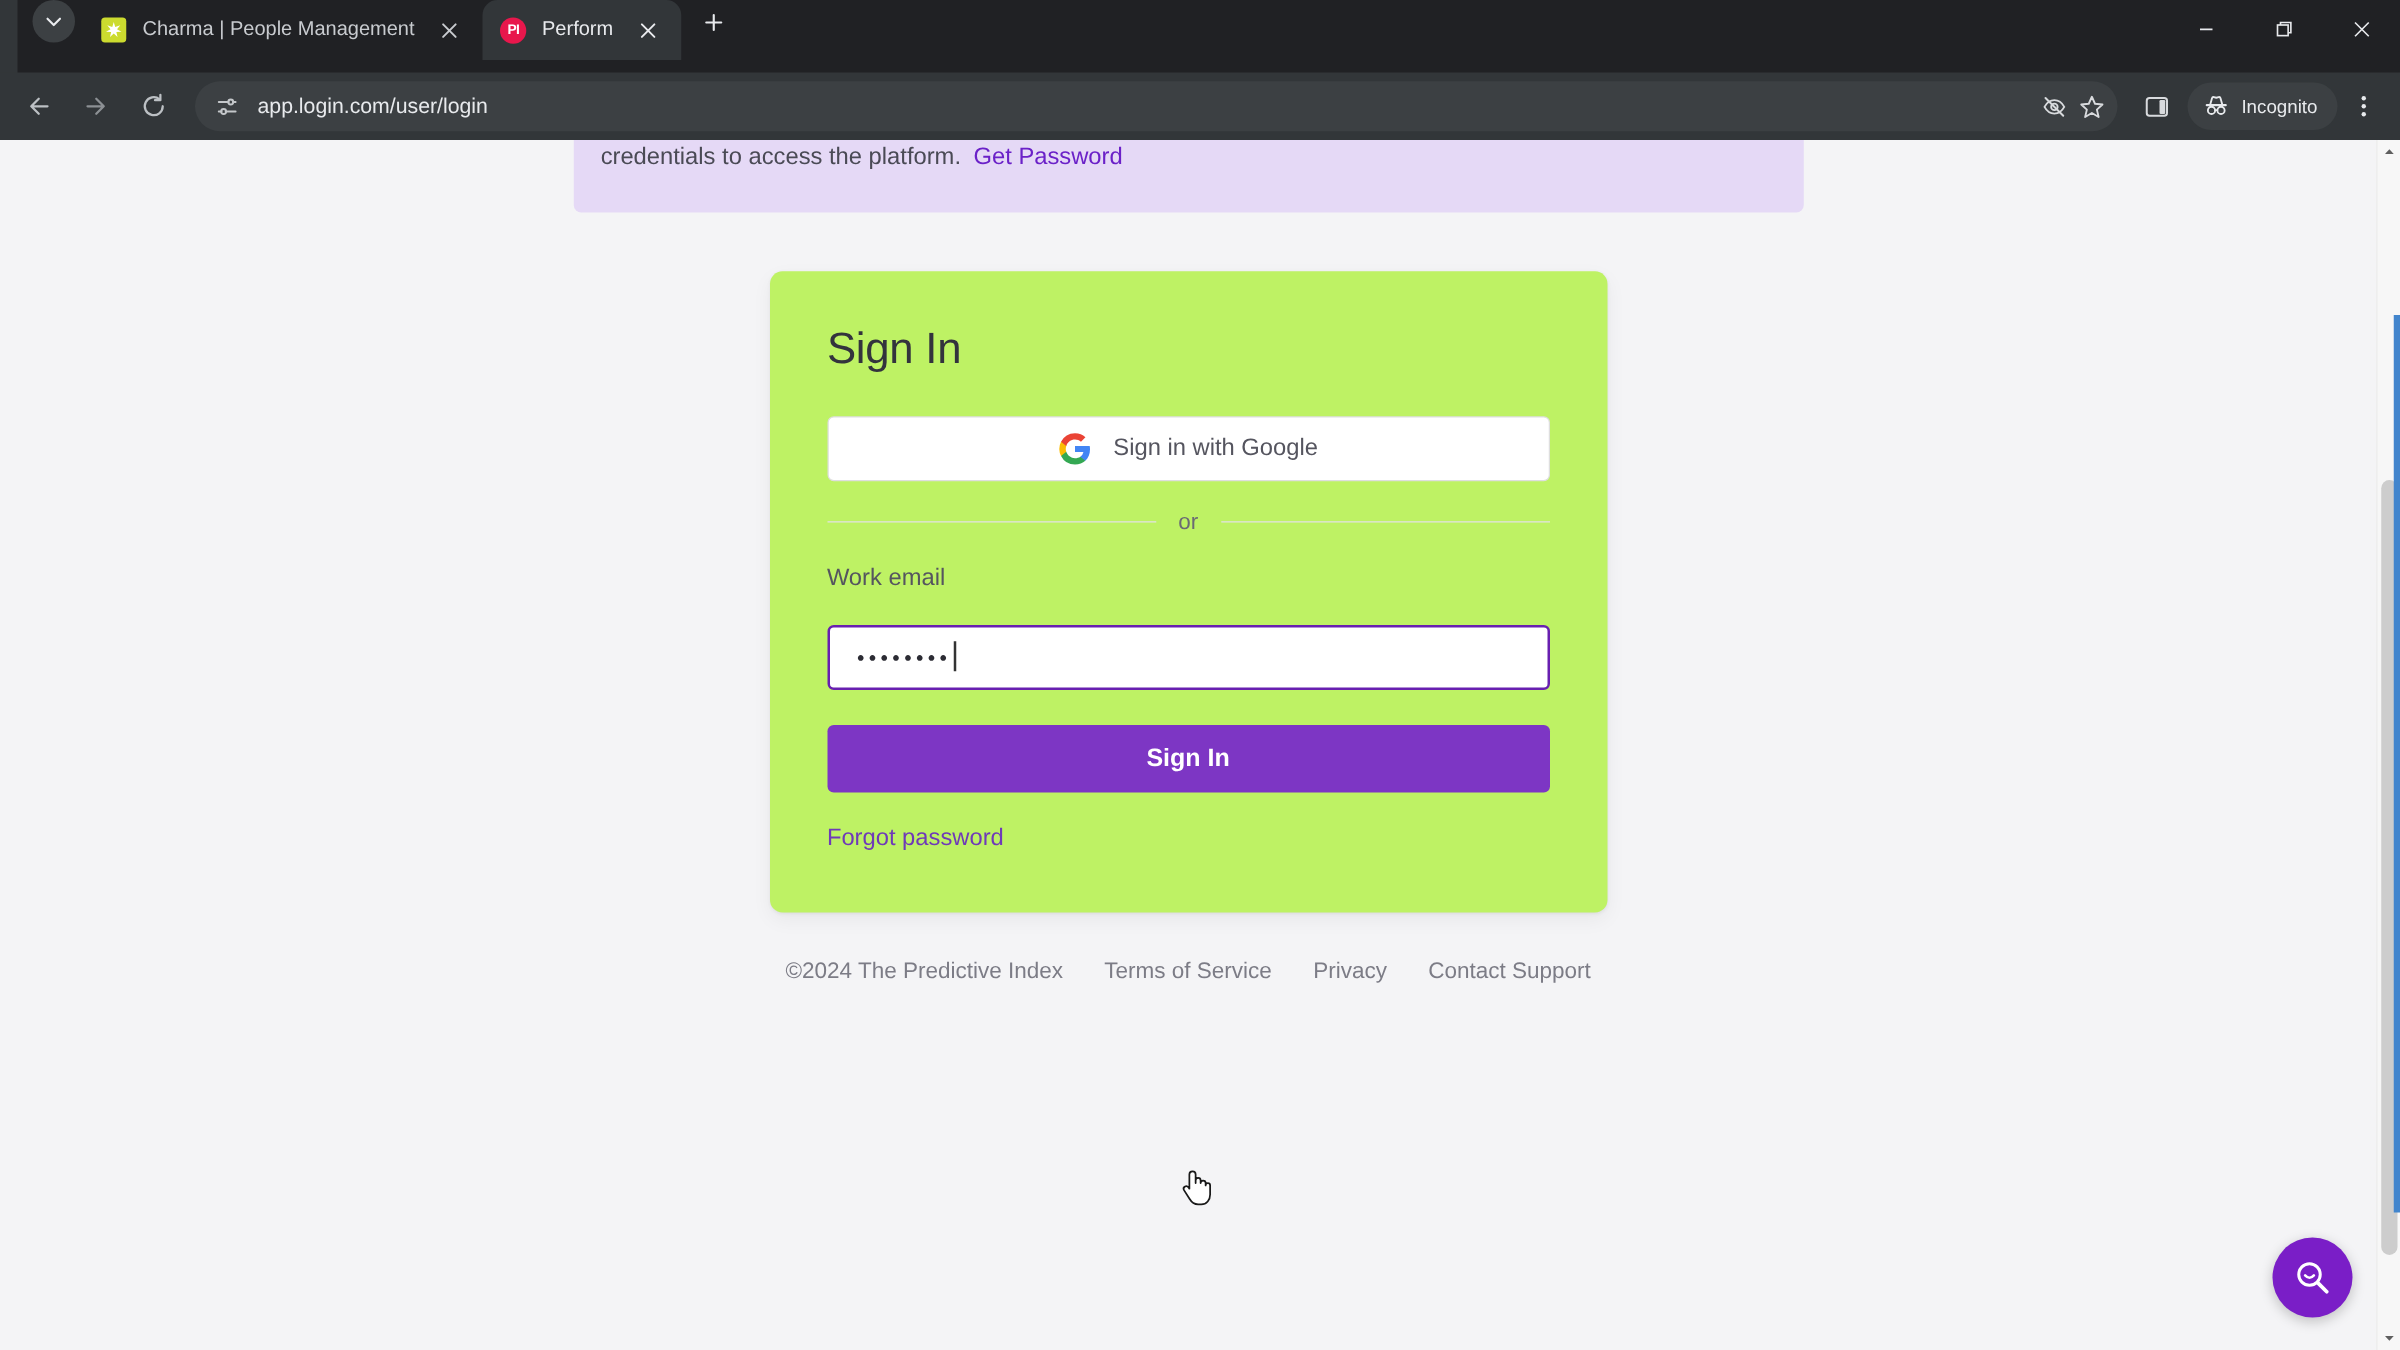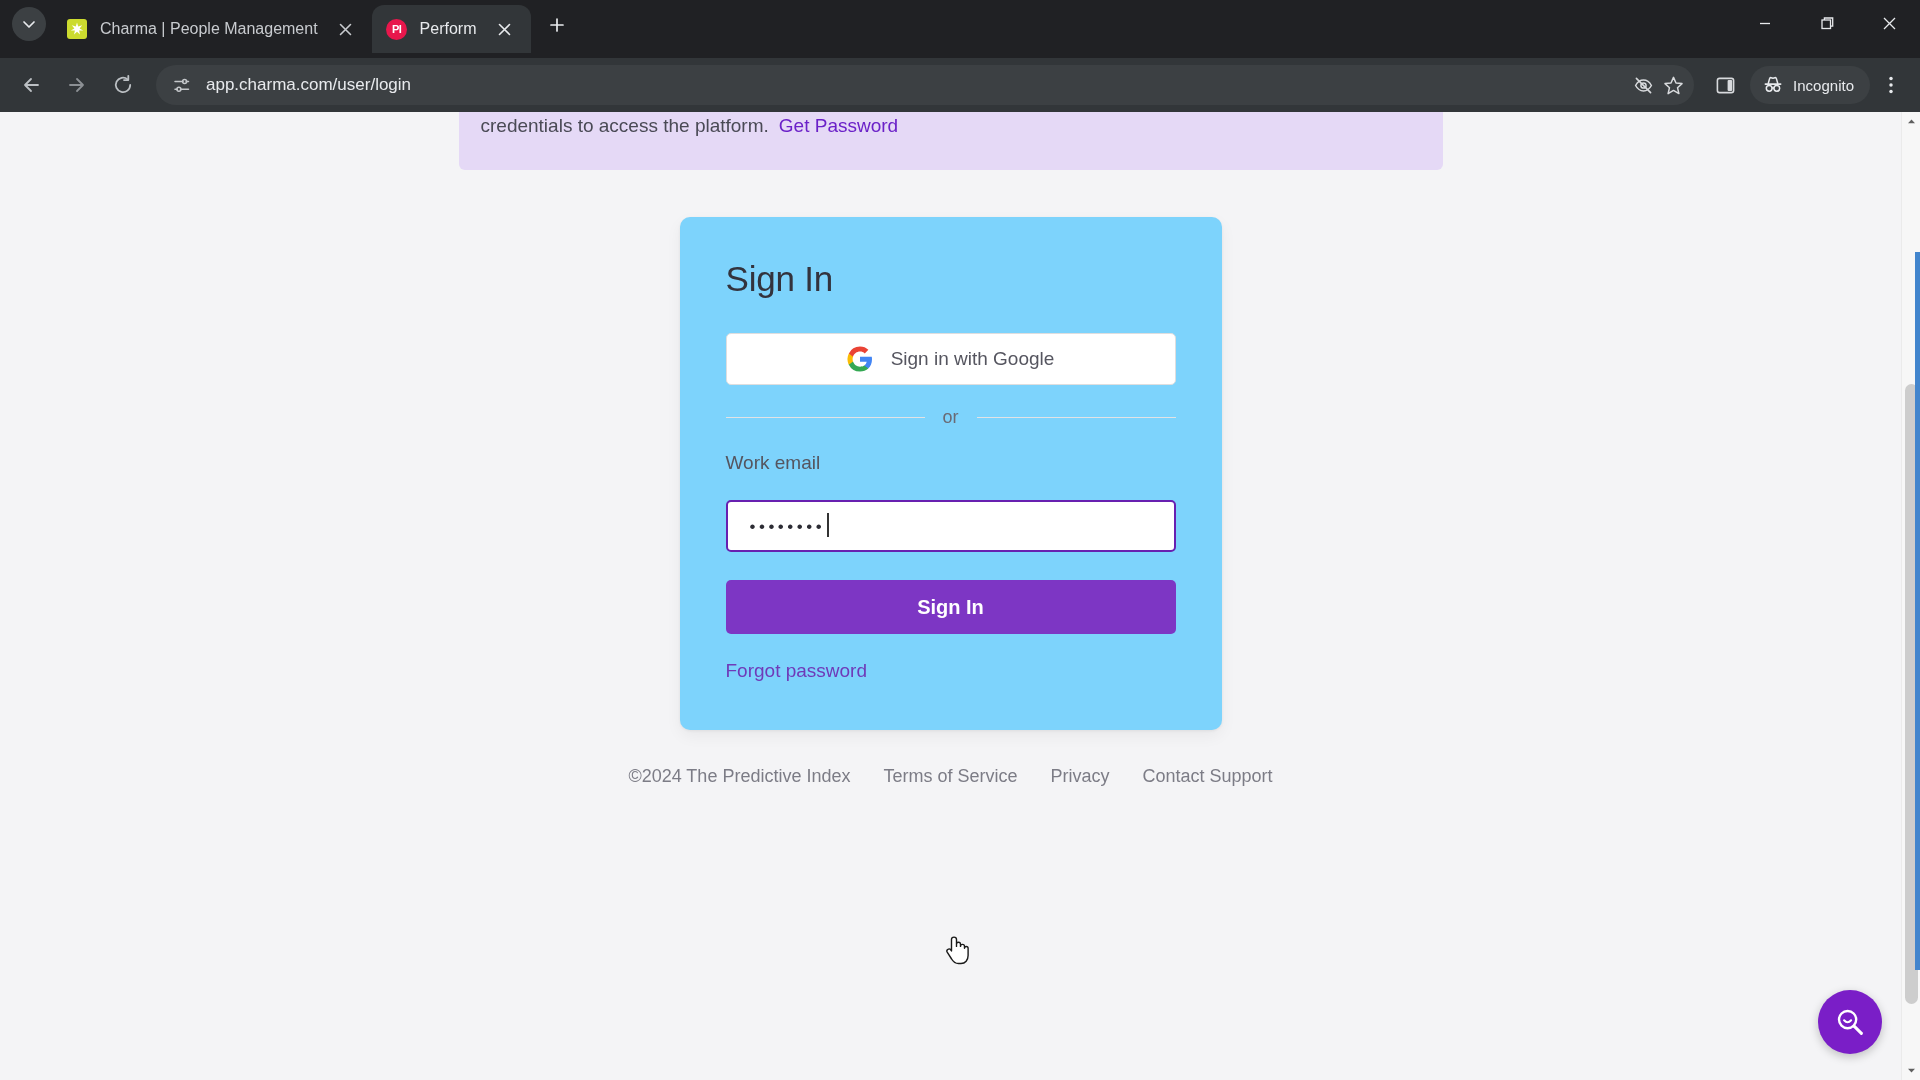--- a/index.html
+++ b/index.html
@@ -20,24 +20,25 @@
     display: flex;
     flex-direction: column;
     background: #323639;
   }
 
   
   .tabstrip {
     height: 58px;
     background: #202124;
     display: flex;
-    align-items: center;
+    align-items: flex-start;
     padding-left: 6px;
     position: relative;
     flex: 0 0 58px;
+    margin-left: 14px;
   }
 
   .tab-list-btn {
     width: 34px;
     height: 34px;
     margin: 0 6px 10px 6px;
     border-radius: 17px;
     background: #3c4043;
     display: flex;
     align-items: center;
@@ -238,22 +239,22 @@
     font-size: 19px;
     line-height: 28px;
     padding-top: 14px;
     margin-left: 10px;
     cursor: pointer;
     white-space: nowrap;
   }
 
   
   .card {
-    width: 542px;
-    background: #7dd3fc;
+    width: 670px;
+    background: #bef264;
     border-radius: 10px;
     margin-top: 33px;
     padding: 42px 46px 48px 46px;
     box-shadow: 0 1px 3px rgba(0,0,0,0.06), 0 6px 16px rgba(0,0,0,0.05);
     flex: 0 0 auto;
   }
 
   .card-title {
     font-size: 35px;
     color: #33333d;
@@ -531,21 +532,21 @@
 
     <div class="omnibox">
       <div class="omnibox-icon">
         <svg width="19" height="19" viewBox="0 0 19 19">
           <path d="M3 5.6 L11 5.6 M14.2 5.6 L16.5 5.6" stroke="#c4c7ca" stroke-width="1.5" stroke-linecap="round"></path>
           <circle cx="12.6" cy="5.6" r="2" stroke="#c4c7ca" stroke-width="1.5" fill="none"></circle>
           <path d="M3 13.2 L5.3 13.2 M8.5 13.2 L16.5 13.2" stroke="#c4c7ca" stroke-width="1.5" stroke-linecap="round"></path>
           <circle cx="6.9" cy="13.2" r="2" stroke="#c4c7ca" stroke-width="1.5" fill="none"></circle>
         </svg>
       </div>
-      <div class="omnibox-url">app.charma.com/user/login</div>
+      <div class="omnibox-url">app.login.com/user/login</div>
       <div class="omnibox-actions">
         <div class="omnibox-icon">
           <svg width="21" height="21" viewBox="0 0 21 21">
             <path d="M2.6 10.5 C4.6 6.8 7.4 5.1 10.5 5.1 C13.6 5.1 16.4 6.8 18.4 10.5 C16.4 14.2 13.6 15.9 10.5 15.9 C7.4 15.9 4.6 14.2 2.6 10.5 Z" stroke="#d8dadd" stroke-width="1.5" fill="none"></path>
             <circle cx="10.5" cy="10.5" r="2.6" stroke="#d8dadd" stroke-width="1.5" fill="none"></circle>
             <path d="M3.4 3.4 L17.6 17.6" stroke="#d8dadd" stroke-width="1.6" stroke-linecap="round"></path>
           </svg>
         </div>
         <div class="omnibox-icon">
           <svg width="21" height="21" viewBox="0 0 21 21">

